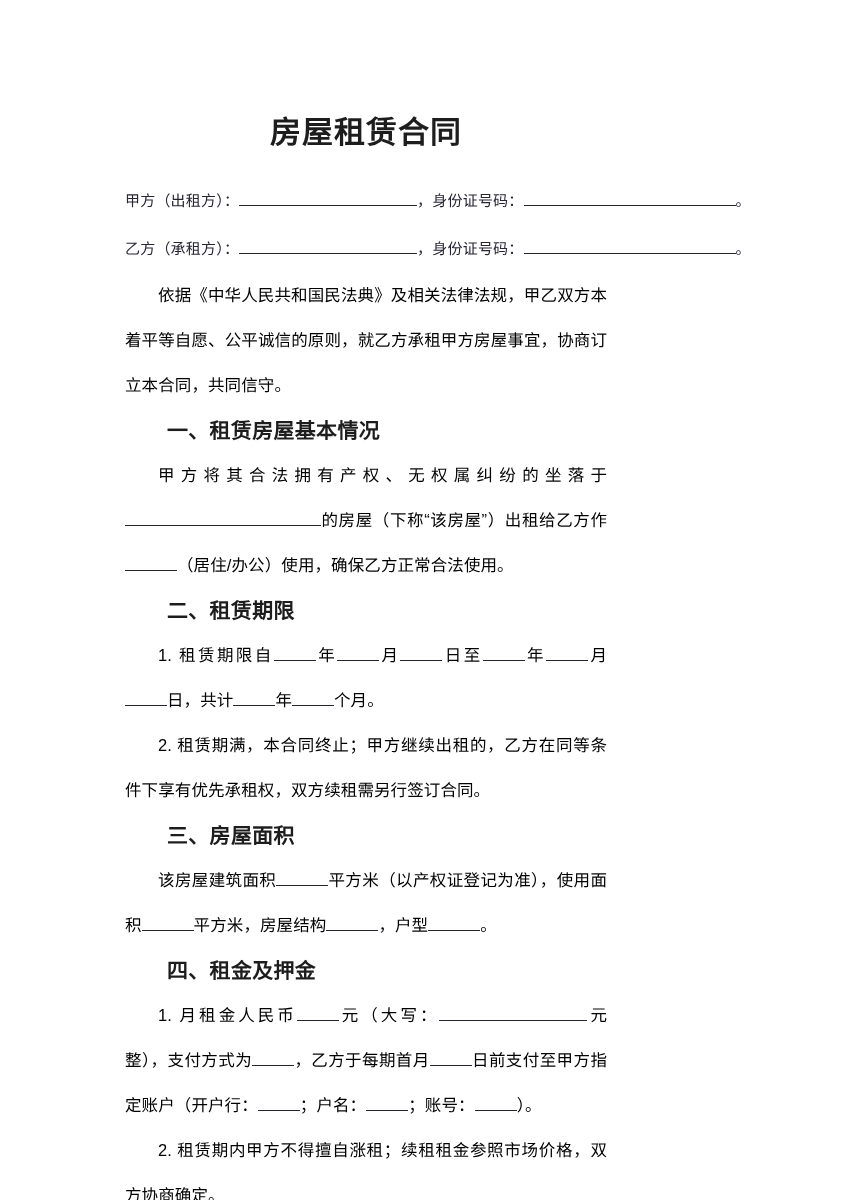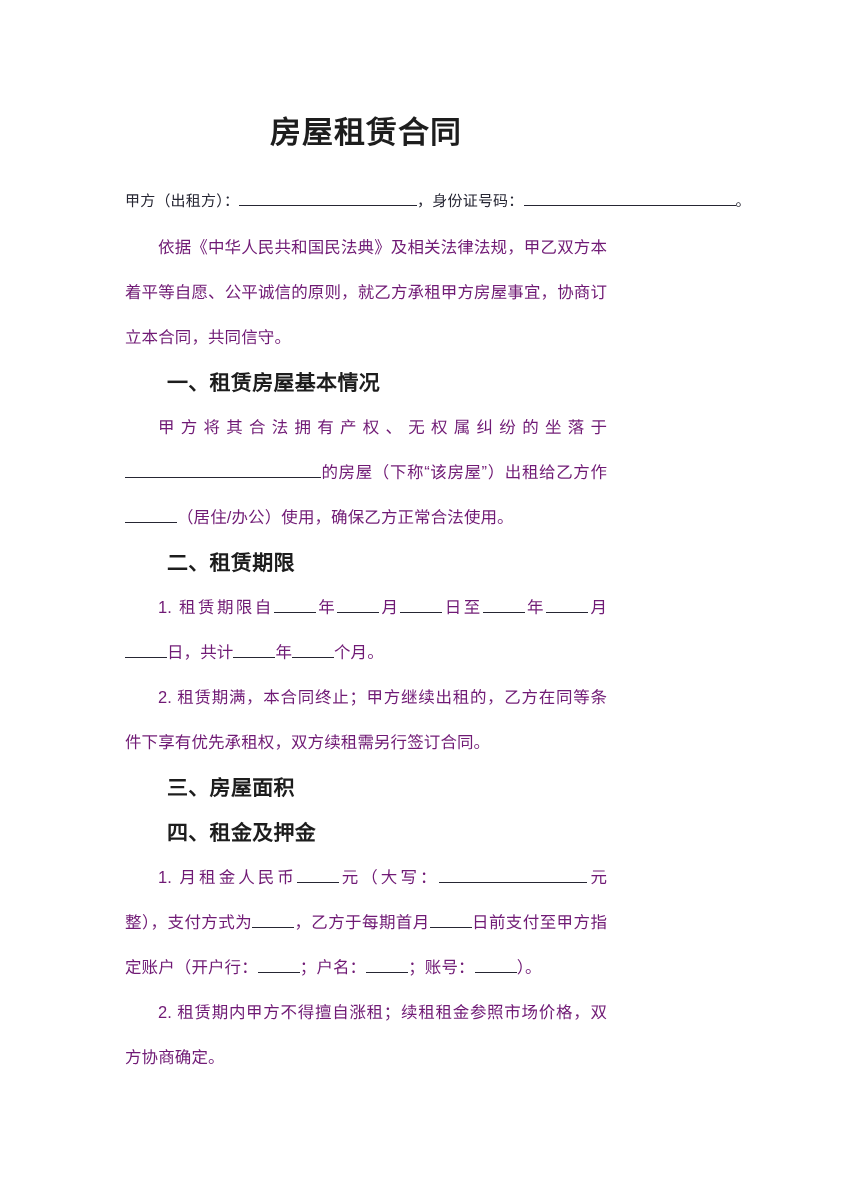--- a/index.html
+++ b/index.html
@@ -36,21 +36,21 @@
   }
   .party-line {
     font-size: 15px;
     color: #262633;
     line-height: 48px;
     white-space: nowrap;
     letter-spacing: 0.2px;
   }
   .para {
     font-size: 16.5px;
-    color: #701a75;
+    color: #000000;
     line-height: 45px;
     text-align: justify;
     text-justify: inter-ideograph;
     margin: 0;
     letter-spacing: 0.1px;
   }
   .para.indent {
     text-indent: 2em;
   }
   .section-head {
@@ -80,30 +80,34 @@
 <body>
 
 <div class="page">
 
   <h1 class="doc-title">房屋租赁合同</h1>
 
   <div class="party-block">
     <div class="party-line">
       <span>甲方（出租方）：</span><span class="u u-xl"></span><span>，身份证号码：</span><span class="u u-xl"></span><span class="u u-xxs"></span><span>。</span>
     </div>
+    <div class="party-line">
+      <span>乙方（承租方）：</span><span class="u u-xl"></span><span>，身份证号码：</span><span class="u u-xl"></span><span class="u u-xxs"></span><span>。</span>
+    </div>
   </div>
 
   <p class="para indent">依据《中华人民共和国民法典》及相关法律法规，甲乙双方本着平等自愿、公平诚信的原则，就乙方承租甲方房屋事宜，协商订立本合同，共同信守。</p>
 
   <h2 class="section-head">一、租赁房屋基本情况</h2>
   <p class="para indent"><span>甲方将其合法拥有产权、无权属纠纷的坐落于</span><span class="u u-xxl"></span><span>的房屋（下称“该房屋”）出租给乙方作</span><span class="u u-s"></span><span>（居住/办公）使用，确保乙方正常合法使用。</span></p>
 
   <h2 class="section-head">二、租赁期限</h2>
   <p class="para indent"><span>1. 租赁期限自</span><span class="u u-xs"></span><span>年</span><span class="u u-xs"></span><span>月</span><span class="u u-xs"></span><span>日至</span><span class="u u-xs"></span><span>年</span><span class="u u-xs"></span><span>月</span><span class="u u-xs"></span><span>日，共计</span><span class="u u-xs"></span><span>年</span><span class="u u-xs"></span><span>个月。</span></p>
   <p class="para indent">2. 租赁期满，本合同终止；甲方继续出租的，乙方在同等条件下享有优先承租权，双方续租需另行签订合同。</p>
 
   <h2 class="section-head">三、房屋面积</h2>
+  <p class="para indent"><span>该房屋建筑面积</span><span class="u u-s"></span><span>平方米（以产权证登记为准），使用面积</span><span class="u u-s"></span><span>平方米，房屋结构</span><span class="u u-s"></span><span>，户型</span><span class="u u-s"></span><span>。</span></p>
 
   <h2 class="section-head">四、租金及押金</h2>
   <p class="para indent"><span>1. 月租金人民币</span><span class="u u-xs"></span><span>元（大写：</span><span class="u u-l"></span><span>元整），支付方式为</span><span class="u u-xs"></span><span>，乙方于每期首月</span><span class="u u-xs"></span><span>日前支付至甲方指定账户（开户行：</span><span class="u u-xs"></span><span>；户名：</span><span class="u u-xs"></span><span>；账号：</span><span class="u u-xs"></span><span>）。</span></p>
   <p class="para indent">2. 租赁期内甲方不得擅自涨租；续租租金参照市场价格，双方协商确定。</p>
 
 </div>
 
 </body></html>

